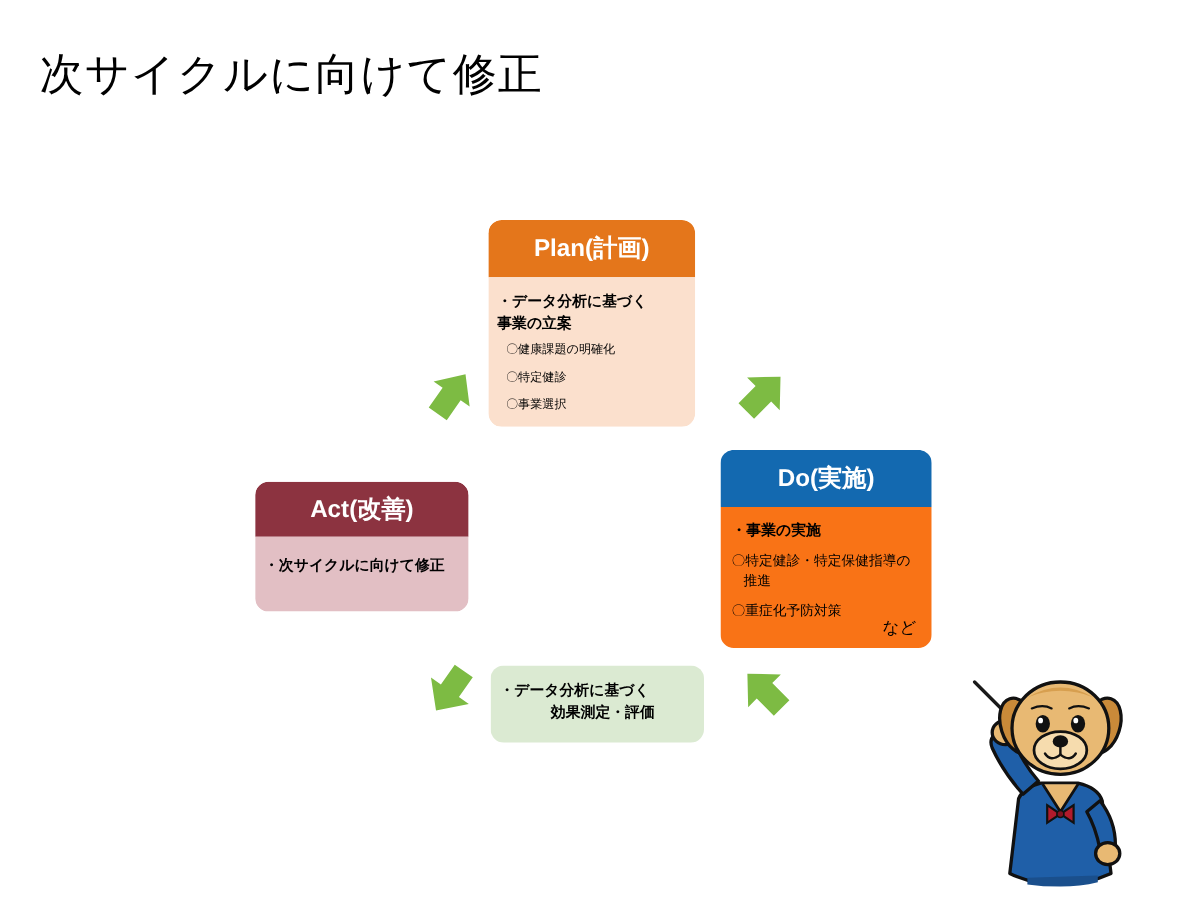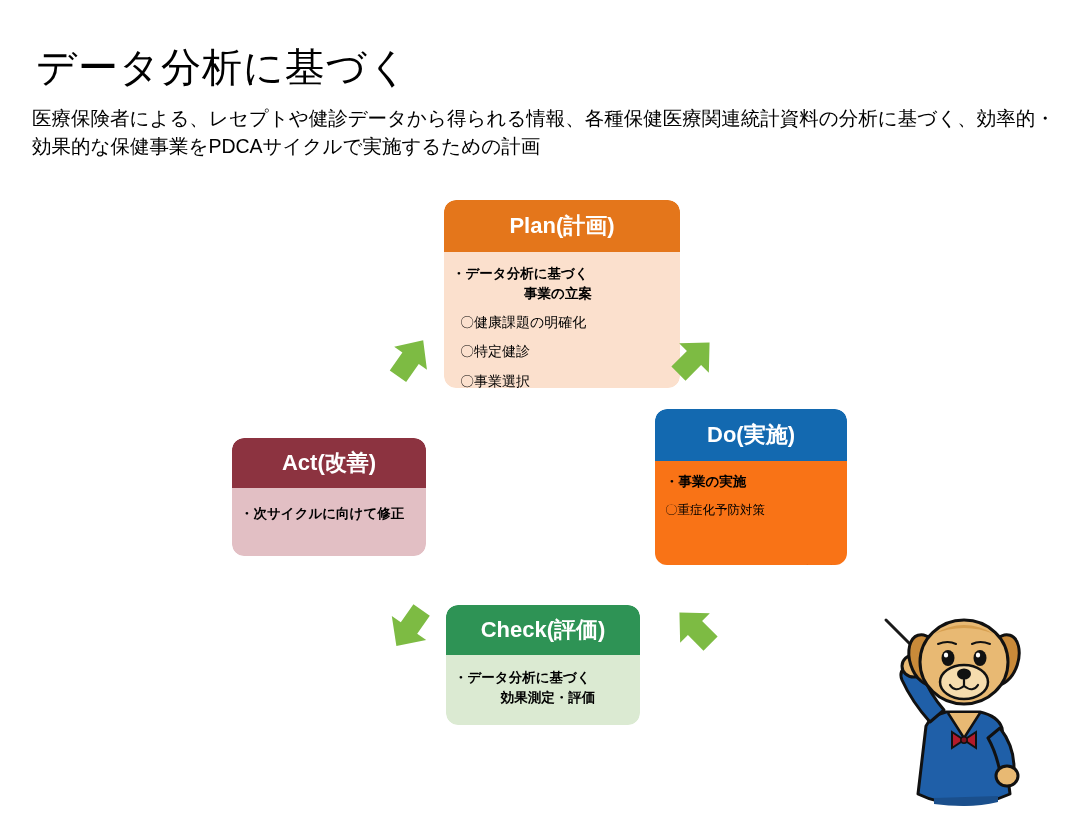--- a/index.html
+++ b/index.html
@@ -60,55 +60,57 @@
   .card-body {
     box-sizing: border-box;
     font-size: 13.5px;
     line-height: 1.45;
   }
 
   
   #card-plan {
     left: 444px;
     top: 200px;
-    width: 236px;
+    width: 188px;
     height: 188px;
   }
   #card-plan .card-head {
     height: 52px;
     line-height: 52px;
     background: #E4761B;
   }
   #card-plan .card-body {
     background: #FBE0CD;
     height: 136px;
     border-radius: 0 0 12px 12px;
     padding: 12px 10px 8px 8px;
   }
   .plan-lead {
     font-weight: bold;
     font-size: 13.5px;
   }
   .plan-lead .ind {
     display: block;
-    text-align: center;
+    text-align: left;
     padding-right: 6px;
   }
   .plan-item {
     margin-top: 9px;
-    font-size: 14px;
+    font-size: 11px;
     padding-left: 8px;
+    font-family: Liberation Mono, monospace;
   }
 
   
   #card-do {
     left: 655px;
     top: 409px;
     width: 192px;
-    height: 156px;
+    height: 180px;
+    border-radius: 10px;
   }
   #card-do .card-head {
     height: 52px;
     line-height: 52px;
     background: #1369B0;
   }
   #card-do .card-body {
     background: #f97316;
     height: 128px;
     border-radius: 0 0 12px 12px;
@@ -193,54 +195,56 @@
     top: 598px;
     width: 190px;
     height: 210px;
   }
 </style>
 </head>
 <body>
 
 <div class="slide">
 
-  <div class="title">データ分析に基づく</div>
-  <div class="subtitle">医療保険者による、レセプトや健診データから得られる情報、各種保健医療関連統計資料の分析に基づく、効率的・効果的な保健事業をPDCAサイクルで実施するための計画</div>
+  <div class="title">次サイクルに向けて修正</div>
 
   <div class="card" id="card-plan">
     <div class="card-head">Plan(計画)</div>
     <div class="card-body">
       <div class="plan-lead">
         <span>・データ分析に基づく</span>
         <span class="ind">事業の立案</span>
       </div>
       <div class="plan-item">〇健康課題の明確化</div>
       <div class="plan-item">〇特定健診</div>
       <div class="plan-item">〇事業選択</div>
     </div>
   </div>
 
   <div class="card" id="card-do">
     <div class="card-head">Do(実施)</div>
     <div class="card-body">
       <div class="do-lead">・事業の実施</div>
       <div class="do-item">
+        <span>〇特定健診・特定保健指導の</span>
+        <span class="cont">推進</span>
+      </div>
+      <div class="do-item">
         <span>〇重症化予防対策</span>
       </div>
       <div class="do-nado">など</div>
     </div>
   </div>
 
   <div class="card" id="card-act">
     <div class="card-head">Act(改善)</div>
     <div class="card-body">・次サイクルに向けて修正</div>
   </div>
 
   <div class="card" id="card-check">
-    <div class="card-head">Check(評価)</div>
     <div class="card-body">
       <span>・データ分析に基づく</span>
       <span class="check-ind">効果測定・評価</span>
     </div>
   </div>
 
   <div class="arrow" style="left:663px; top:332px; width:62px; height:52px;">
     <svg viewBox="0 0 62 52" width="62" height="52" aria-hidden="true">
       <g transform="rotate(45 31 26)">
         <path d="M31 4 L52 26 L41 26 L41 48 L21 48 L21 26 L10 26 Z" fill="#7DBB43"></path>

